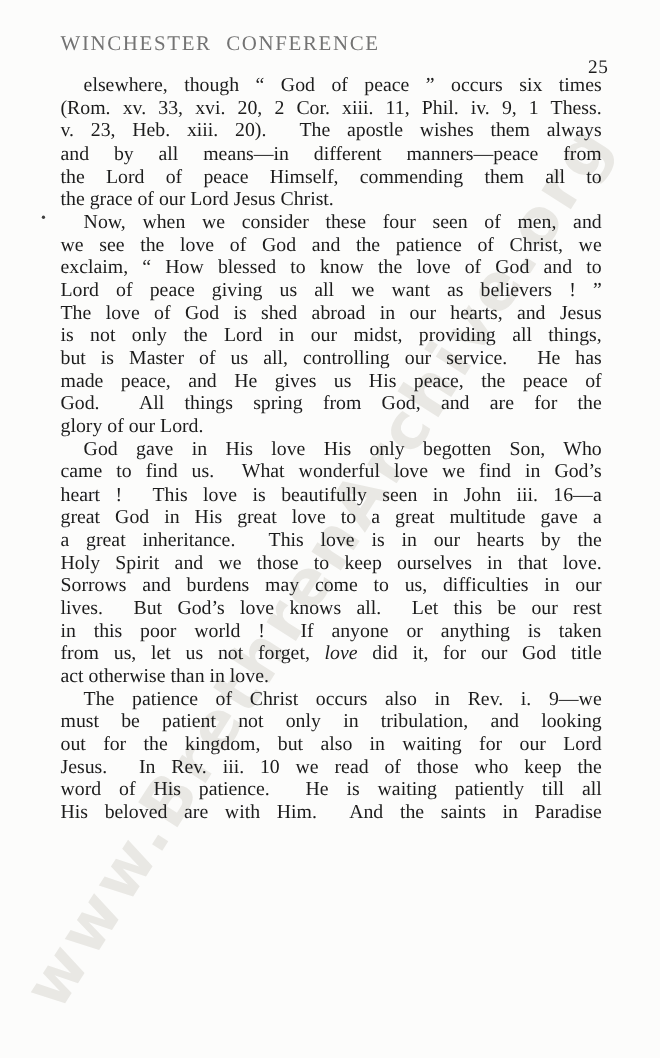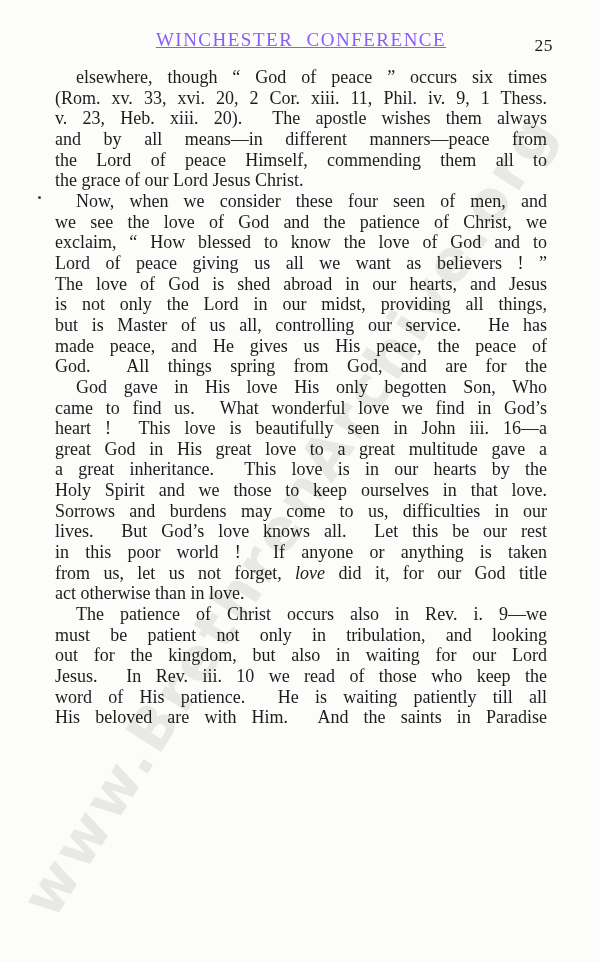--- a/index.html
+++ b/index.html
@@ -30,30 +30,29 @@
   }
 
   .header {
     position: absolute;
     left: 55px; top: 29px;
     width: 492px; height: 26px;
     z-index: 1;
   }
   .header .title {
     display: block;
-    text-align: center;
+    text-align: left;
     font-size: 19px;
     letter-spacing: 1.5px;
     word-spacing: 7px;
-    color: #8b5cf6;
-    text-decoration: underline;
+    color: #737373;
   }
   .header .pagenum {
     position: absolute;
-    right: -6px; top: 6px;
+    right: -6px; top: 21px;
     font-size: 17.5px;
     letter-spacing: 0.5px;
   }
 
   .body-text {
     position: absolute;
     left: 55px; top: 67px;
     width: 492px;
     font-size: 18px;
     line-height: 20.65px;
@@ -104,20 +103,21 @@
       <div class="para">
         <div class="line"><span>Now, when we consider these four seen of men, and</span></div>
         <div class="line"><span>we see the love of God and the patience of Christ, we</span></div>
         <div class="line"><span>exclaim, “ How blessed to know the love of God and to</span></div>
         <div class="line"><span>Lord of peace giving us all we want as believers ! ”</span></div>
         <div class="line"><span>The love of God is shed abroad in our hearts, and Jesus</span></div>
         <div class="line"><span>is not only the Lord in our midst, providing all things,</span></div>
         <div class="line"><span>but is Master of us all, controlling our service.&nbsp; He has</span></div>
         <div class="line"><span>made peace, and He gives us His peace, the peace of</span></div>
         <div class="line"><span>God.&nbsp; All things spring from God, and are for the</span></div>
+        <div class="line last"><span>glory of our Lord.</span></div>
       </div>
       <div class="para">
         <div class="line"><span>God gave in His love His only begotten Son, Who</span></div>
         <div class="line"><span>came to find us.&nbsp; What wonderful love we find in God’s</span></div>
         <div class="line"><span>heart !&nbsp; This love is beautifully seen in John iii. 16—a</span></div>
         <div class="line"><span>great God in His great love to a great multitude gave a</span></div>
         <div class="line"><span>a great inheritance.&nbsp; This love is in our hearts by the</span></div>
         <div class="line"><span>Holy Spirit and we those to keep ourselves in that love.</span></div>
         <div class="line"><span>Sorrows and burdens may come to us, difficulties in our</span></div>
         <div class="line"><span>lives.&nbsp; But God’s love knows all.&nbsp; Let this be our rest</span></div>

